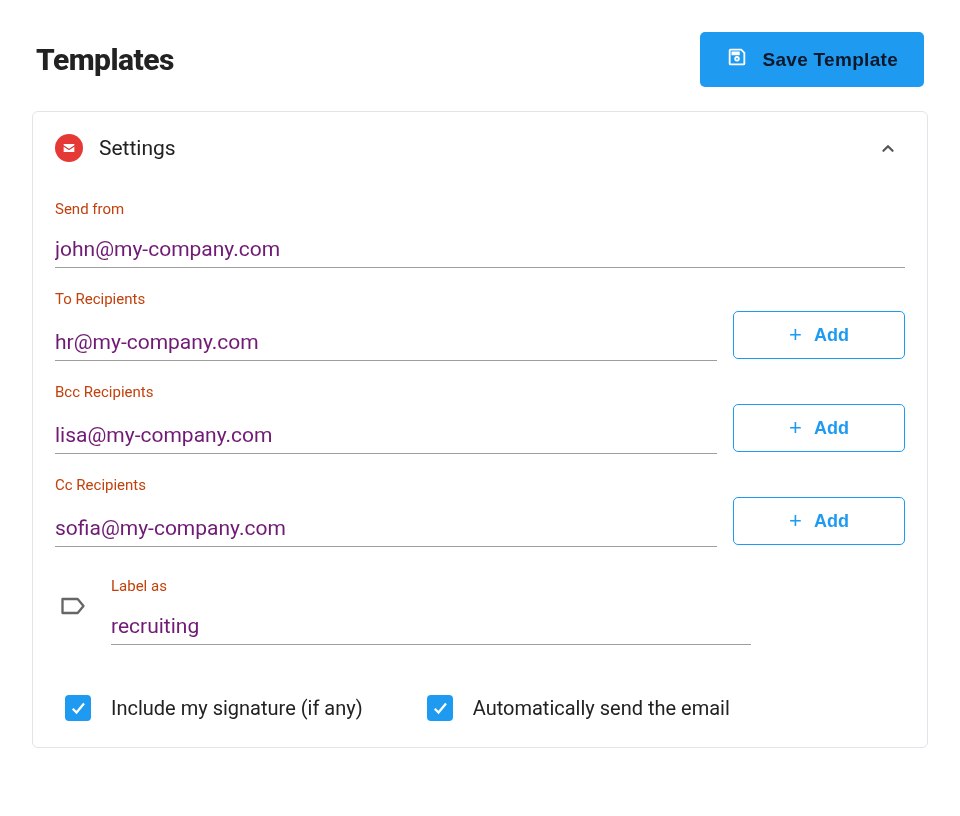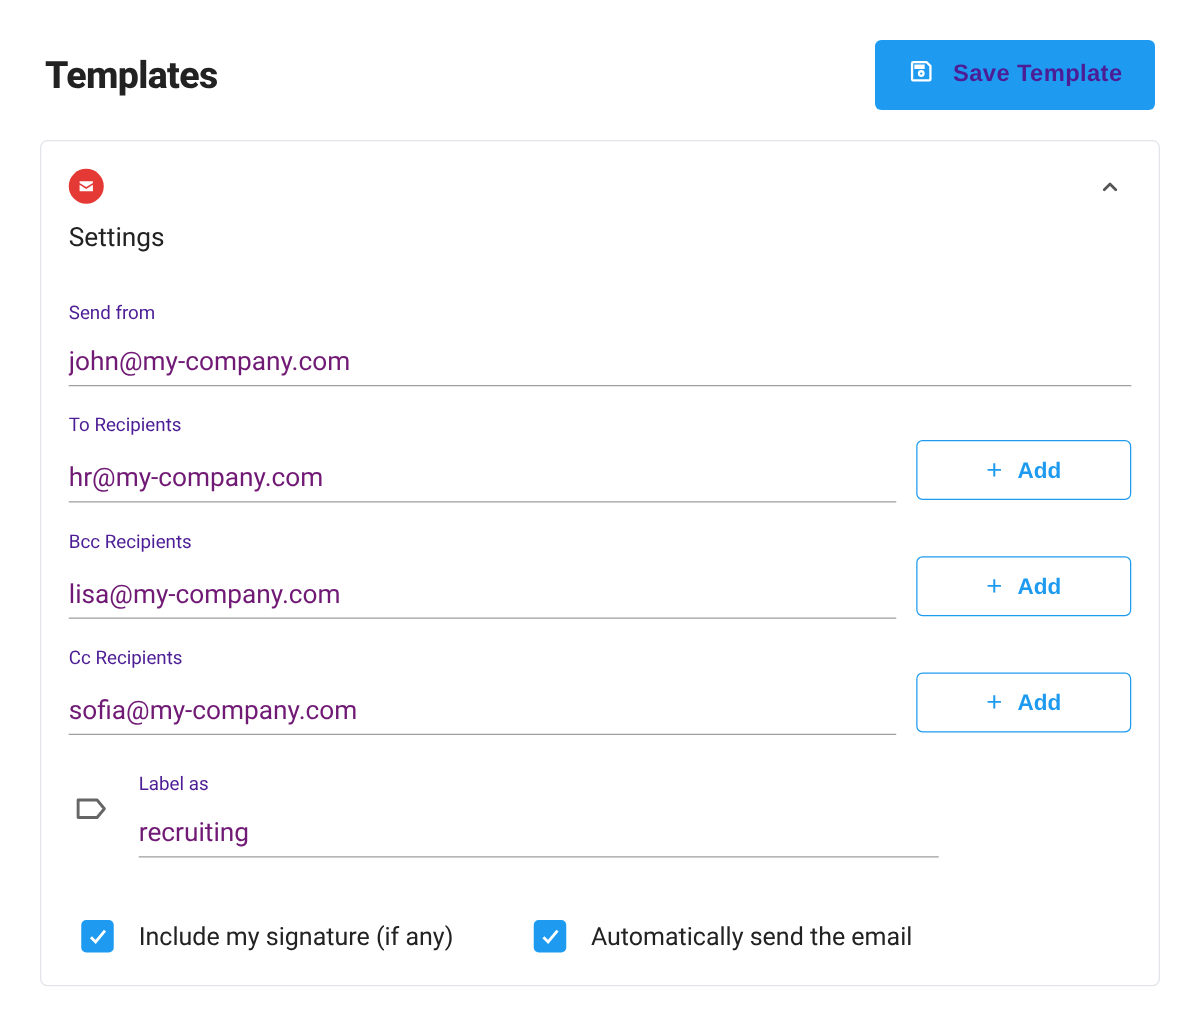--- a/index.html
+++ b/index.html
@@ -18,45 +18,45 @@
     margin-bottom: 24px;
     padding: 0 4px;
   }
   .page-title {
     font-size: 30px;
     font-weight: 800;
     letter-spacing: -0.5px;
   }
   .save-btn {
     background: #1e9bf0;
-    color: #4c1d95;
+    color: #0f172a;
     border: none;
     border-radius: 5px;
     padding: 14px 26px;
     font-size: 19px;
     font-weight: 600;
     letter-spacing: 0.3px;
     display: flex;
     align-items: center;
     gap: 14px;
     cursor: pointer;
   }
   .save-btn svg { width: 22px; height: 22px; fill: #fff; }
   .card {
     border: 1px solid #e1e4e8;
     border-radius: 6px;
     padding: 20px 22px 26px 22px;
     margin-top: 8px;
   }
   .section-header {
     display: flex;
+    align-items: center;
     gap: 16px;
     padding: 2px 0 16px 0;
     position: relative;
-    flex-direction: column;
   }
   .section-header .logo {
     width: 28px; height: 28px;
     background: #e53935;
     border-radius: 50%;
     display: flex;
     align-items: center;
     justify-content: center;
   }
   .section-header .logo svg { width: 16px; height: 16px; fill: #fff; }
@@ -71,21 +71,21 @@
     width: 22px; height: 22px;
     display: flex; align-items: center; justify-content: center;
     cursor: pointer;
     color: #555;
   }
   .field-block {
     margin-top: 22px;
   }
   .field-label {
     font-size: 15px;
-    color: #4c1d95;
+    color: #c2410c;
     margin-bottom: 3px;
   }
   .field-value-row {
     display: flex;
     align-items: flex-end;
     gap: 16px;
   }
   .field-input-wrap {
     flex: 1;
     border-bottom: 1px solid #9e9e9e;

